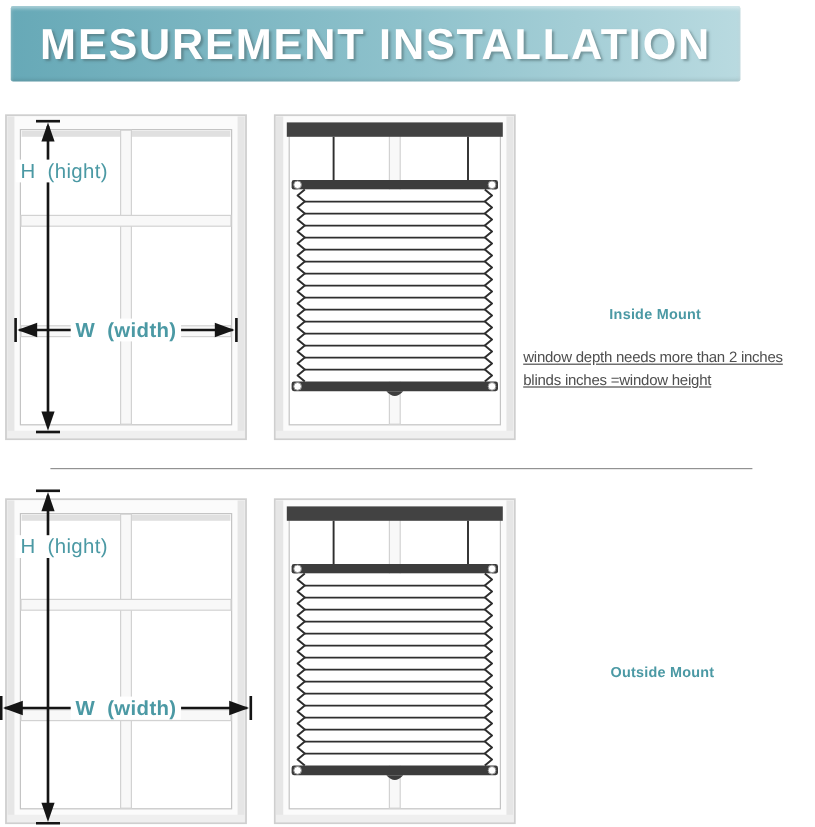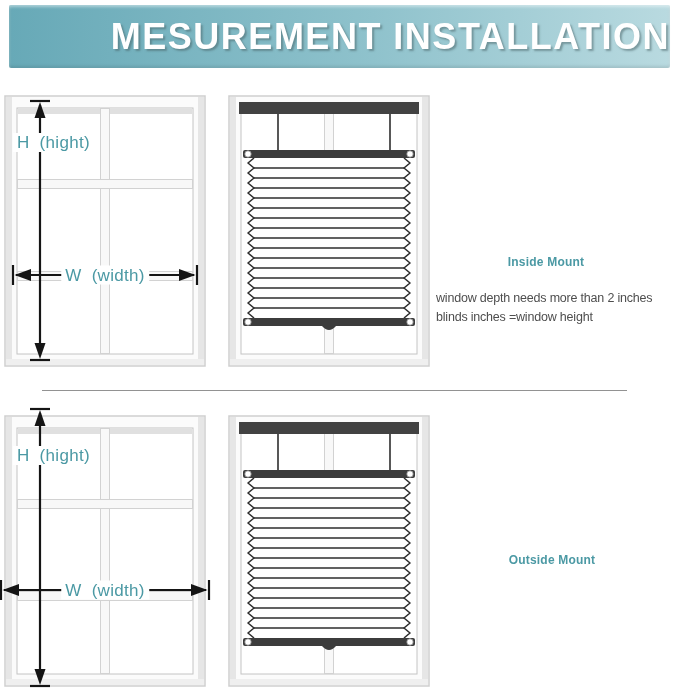--- a/index.html
+++ b/index.html
@@ -2,52 +2,52 @@
 <html><head>
 <meta charset="utf-8">
 <style>
   html,body{margin:0;padding:0;}
   body{
     width:679px;height:689px;position:relative;background:#ffffff;
     font-family:"Liberation Sans", sans-serif;overflow:hidden;
   }
   
   .banner{
-    position:absolute;left:9px;top:5px;width:661px;height:63px;
+    position:absolute;left:9px;top:5px;width:608px;height:63px;
     background:linear-gradient(90deg,#67a9b7 0%,#8fc2cc 55%,#b9dae0 100%);
-    border-radius:2px;display:flex;align-items:center;justify-content:flex-end;
+    border-radius:2px;display:flex;align-items:center;justify-content:center;
     box-shadow:inset 0 2px 3px rgba(255,255,255,.45), inset 0 -2px 3px rgba(0,0,0,.10);
   }
   .banner-title{
     color:#ffffff;font-size:36px;font-weight:bold;letter-spacing:1.5px;
     text-shadow:2px 2px 2px rgba(70,95,100,.5);white-space:pre;
   }
   
   .win{position:absolute;width:202px;height:272px;}
   .win svg{position:absolute;left:0;top:0;overflow:visible;}
   .lbl{
     position:absolute;color:#4b99a4;font-size:17px;letter-spacing:.3px;
     background:#ffffff;white-space:pre;padding:1px 4px;line-height:1;
   }
   .lbl-h{left:9px;}
   .sec-top .lbl-h{top:38px;}
   .sec-bot .lbl-h{top:31px;}
-  .lbl-w{left:50%;transform:translate(-50%,-50%);}
+  .lbl-w{left:50%;transform:translate(-50%,-50%);font-weight:bold;}
   .sec-top .lbl-w{top:180px;}
   .sec-bot .lbl-w{top:175px;}
   
   .mount-title{
     position:absolute;transform:translateX(-50%);
     color:#4b99a4;font-size:12px;font-weight:bold;letter-spacing:.2px;white-space:nowrap;
   }
   .mount-title.inside{left:546px;top:255px;}
   .mount-title.outside{left:552px;top:553px;}
   .instructions{
     position:absolute;color:#4e4e4e;font-size:12.5px;letter-spacing:-.2px;
-    line-height:19px;white-space:nowrap;
+    line-height:19px;white-space:nowrap;text-decoration:underline;
   }
   .instructions.inside{left:436px;top:289px;}
   .instructions.outside{left:434px;top:614px;}
   
   .divider{position:absolute;left:42px;top:390px;width:585px;height:1px;background:#929292;}
 </style>
 </head>
 <body>
 
 <div class="banner">

